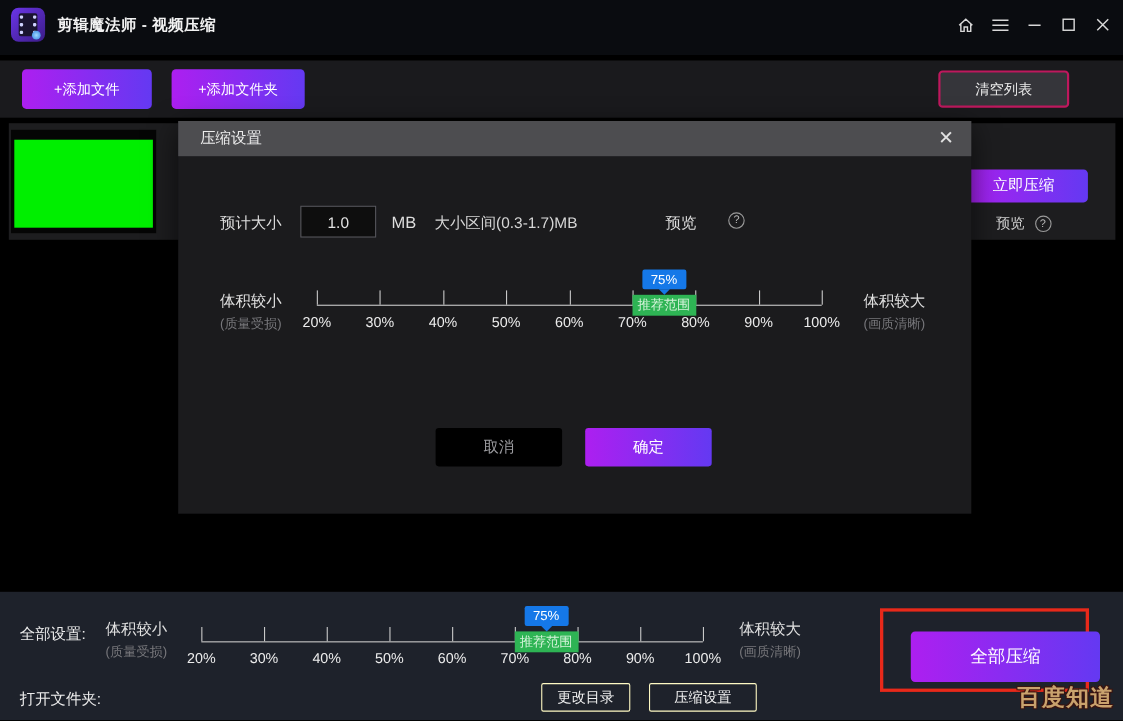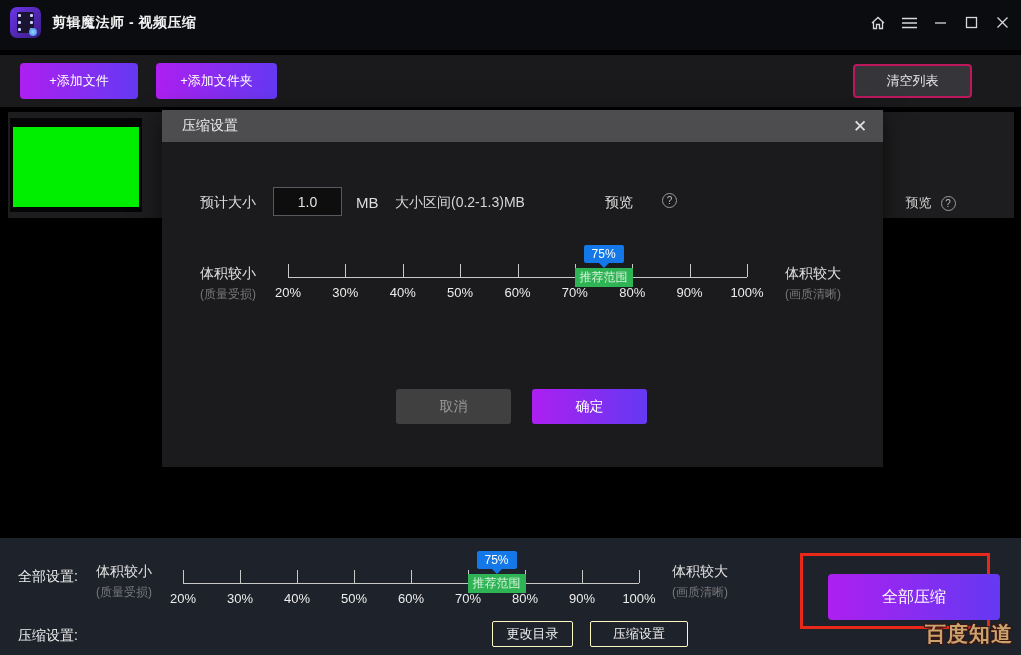--- a/index.html
+++ b/index.html
@@ -72,21 +72,21 @@
                font-size:12px; height:18px; line-height:18px; padding:0 8px; border-radius:2px; z-index:3; }
   .val-badge::after { content:""; position:absolute; left:50%; top:100%; transform:translateX(-50%);
                       border:5px solid transparent; border-top-color:var(--blue); }
 
   
   .modal-slider .s-left { left:38px; top:155px; }
   .modal-slider .s-right { left:623px; top:155px; }
   .modal-slider .s-track { left:126px; top:135px; width:459px; }
 
   .dialog-actions { position:absolute; left:0; top:279px; width:100%; }
-  .btn-cancel { position:absolute; left:234px; top:0; width:115px; height:35px; background:#404040;
+  .btn-cancel { position:absolute; left:234px; top:0; width:115px; height:35px; background:#000000;
                 border:none; color:#9b9b9f; font-size:14px; border-radius:3px; cursor:pointer; }
   .btn-ok { position:absolute; left:370px; top:0; width:115px; height:35px; font-size:14px; border-radius:3px; }
 
   
   .bottombar { position:absolute; left:0; top:538px; width:1021px; height:117px; background:#1e222b; }
   .all-settings { position:absolute; left:18px; top:30px; font-size:14px; color:#ececec; }
   .bottom-slider .s-left { left:96px; top:25px; }
   .bottom-slider .s-right { left:672px; top:25px; }
   .bottom-slider .s-track { left:183px; top:13px; width:456px; }
   .red-box { position:absolute; left:800px; top:15px; width:190px; height:76px; border:3px solid var(--red); z-index:5; }
@@ -153,37 +153,38 @@
   <div class="toolbar">
     <button class="btn-grad btn-addfolder">+添加文件夹</button>
     <button class="btn-grad btn-addfile">+添加文件</button>
     <button class="btn-clear">清空列表</button>
   </div>
 
   <div class="file-row">
     <div class="thumb-frame">
       <div class="thumb"></div>
     </div>
+    <button class="btn-grad btn-compress-now">立即压缩</button>
     <div class="preview-line">
       <span>预览</span>
       <span class="qmark">?</span>
     </div>
   </div>
 
   <div class="dialog">
     <div class="dialog-header">
       <span class="dialog-title">压缩设置</span>
       <span class="dialog-close">✕</span>
     </div>
 
     <div class="size-row">
       <span class="lbl size-label">预计大小</span>
       <input class="size-input" value="1.0" style="">
       <span class="size-unit">MB</span>
-      <span class="size-range">大小区间(0.2-1.3)MB</span>
+      <span class="size-range">大小区间(0.3-1.7)MB</span>
       <span class="lbl size-preview">预览</span>
       <span class="qmark size-q">?</span>
     </div>
 
     <div class="modal-slider">
       <div class="s-left">
         <div class="s-main">体积较小</div>
         <div class="s-sub">(质量受损)</div>
       </div>
       <div class="s-track slider-track">
@@ -254,20 +255,20 @@
         </div>
       <div class="s-right">
         <div class="s-main">体积较大</div>
         <div class="s-sub">(画质清晰)</div>
       </div>
     </div>
 
     <div class="red-box"></div>
     <button class="btn-grad btn-compress-all">全部压缩</button>
 
-    <span class="export-label">压缩设置:</span>
+    <span class="export-label">打开文件夹:</span>
     <button class="btn-outline btn-changedir">更改目录</button>
     <button class="btn-outline btn-openfolder">压缩设置</button>
 
     <span class="watermark">百度知道</span>
   </div>
 
 </div>
 
 </body></html>

